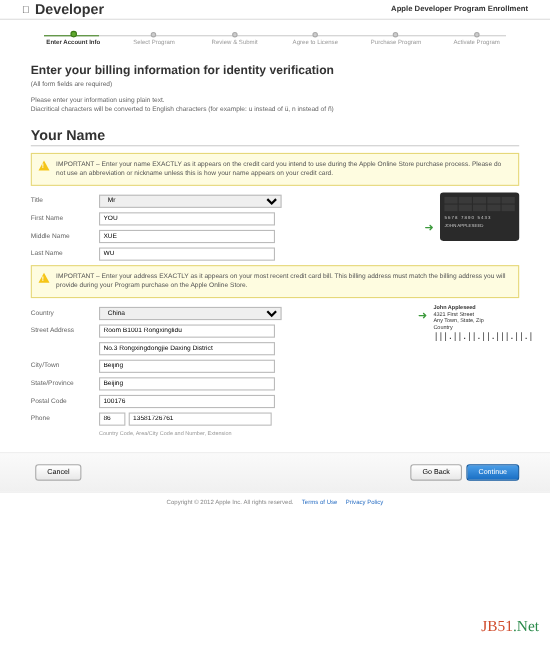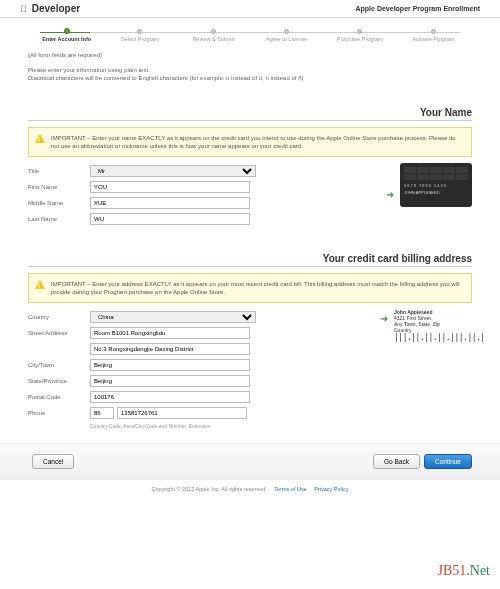--- a/index.html
+++ b/index.html
@@ -1,33 +1,33 @@
 <!DOCTYPE html>
 <html><head>
 <meta charset="utf-8">
 <style>
 * { box-sizing: border-box; margin: 0; padding: 0; }
 body { font-family: "Lucida Grande", Helvetica, Arial, sans-serif; font-size: 7px; background: #fff; color: #333; }
 .page { width: 500px; margin: 0 auto; background: #fff; }
 .topbar { height: 18px; border-bottom: 1px solid #ddd; display: flex; align-items: center; padding: 0 20px; }
 .apple-icon { font-size: 9px; color: #333; margin-right: 5px; }
-.brand { font-size: 10px; font-weight: bold; color: #333; }
+.brand { font-size: 13px; font-weight: bold; color: #333; }
 .program-title { margin-left: auto; font-size: 7px; font-weight: bold; }
 .steps { display: flex; align-items: center; padding: 10px 30px 6px; position: relative; }
 .step-line { position: absolute; top: 14px; left: 40px; right: 40px; height: 1px; background: #ccc; }
 .step-line-active { position: absolute; top: 14px; left: 40px; width: 50px; height: 1px; background: #4a8a2a; }
 .step { flex: 1; text-align: center; font-size: 5.5px; color: #999; position: relative; }
 .step.active { color: #333; font-weight: bold; }
 .step-dot { width: 5px; height: 5px; border-radius: 50%; background: #ccc; border: 1px solid #aaa; margin: 0 auto 2px; }
 .step.active .step-dot { background: #5fa82e; border-color: #3c7a16; width: 6px; height: 6px; }
 .main { padding: 4px 28px 14px; }
 h1 { font-size: 11px; font-weight: bold; margin: 6px 0 4px; }
 .req { font-size: 6px; color: #666; margin-bottom: 8px; }
 .hint { font-size: 6px; color: #666; margin-bottom: 8px; line-height: 1.4; }
-.section-title { font-size: 10px; font-weight: bold; border-bottom: 1px solid #ccc; padding-bottom: 2px; margin: 24px 0 6px; text-align: right; }
+.section-title { font-size: 13px; font-weight: bold; border-bottom: 1px solid #ccc; padding-bottom: 2px; margin: 10px 0 6px; }
 .alert { background: #fefce0; border: 1px solid #e6d87a; padding: 6px 8px 6px 22px; position: relative; font-size: 6px; color: #555; line-height: 1.35; margin-bottom: 8px; }
 .alert .tri { position: absolute; left: 6px; top: 6px; width: 0; height: 0; border-left: 5px solid transparent; border-right: 5px solid transparent; border-bottom: 9px solid #f5c518; }
 .alert .tri::after { content: "!"; position: absolute; left: -2px; top: 2px; font-size: 6px; font-weight: bold; color: #fff; }
 .form-row { display: flex; align-items: center; margin-bottom: 4px; }
 .label { width: 62px; font-size: 6px; color: #666; text-align: left; padding-right: 4px; }
 .field input, .field select { font-size: 6px; font-family: inherit; padding: 1px 3px; border: 1px solid #bbb; height: 12px; }
 .field input { width: 160px; }
 .field select { width: 166px; }
 .field.small input { width: 24px; margin-right: 3px; }
 .field.med input { width: 130px; }
@@ -75,20 +75,21 @@
         <div class="step-line-active"></div>
   <div class="step active"><div class="step-dot"></div><span>Enter Account Info</span></div>
   <div class="step"><div class="step-dot"></div><span>Select Program</span></div>
   <div class="step"><div class="step-dot"></div><span>Review &amp; Submit</span></div>
   <div class="step"><div class="step-dot"></div><span>Agree to License</span></div>
   <div class="step"><div class="step-dot"></div><span>Purchase Program</span></div>
   <div class="step"><div class="step-dot"></div><span>Activate Program</span></div>
 </div>
 
 <div class="main">
+  <h1>Enter your billing information for identity verification</h1>
   <div class="req">(All form fields are required)</div>
   <div class="hint">
     <div>Please enter your information using plain text.</div>
           <div>Diacritical characters will be converted to English characters (for example: u instead of ü, n instead of ñ)</div>
   </div>
 
   <div class="section-title">Your Name</div>
   <div class="alert">
     <div class="tri"></div>
     <span>IMPORTANT – Enter your name EXACTLY as it appears on the credit card you intend to use during the Apple Online Store purchase process. Please do not use an abbreviation or nickname unless this is how your name appears on your credit card.</span>
@@ -127,21 +128,20 @@
                 <div></div>
                 <div></div>
               </div>
         <div class="card-num">5678 7890 5433</div>
         <div class="card-name">JOHN APPLESEED</div>
         <div class="arrow">➜</div>
       </div>
     </div>
   </div>
 
-  <div class="section-title">Your credit card billing address</div>
   <div class="alert">
     <div class="tri"></div>
     <span>IMPORTANT – Enter your address EXACTLY as it appears on your most recent credit card bill. This billing address must match the billing address you will provide during your Program purchase on the Apple Online Store.</span>
   </div>
 
   <div class="two-col">
     <div class="left">
       <div class="form-row">
               <div class="label">Country</div>
         <div class="field"><select><option>China</option></select></div>

